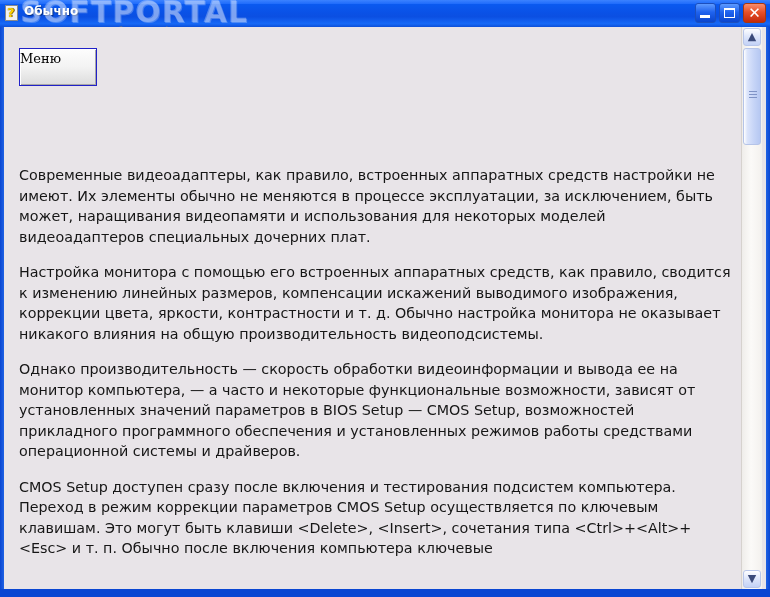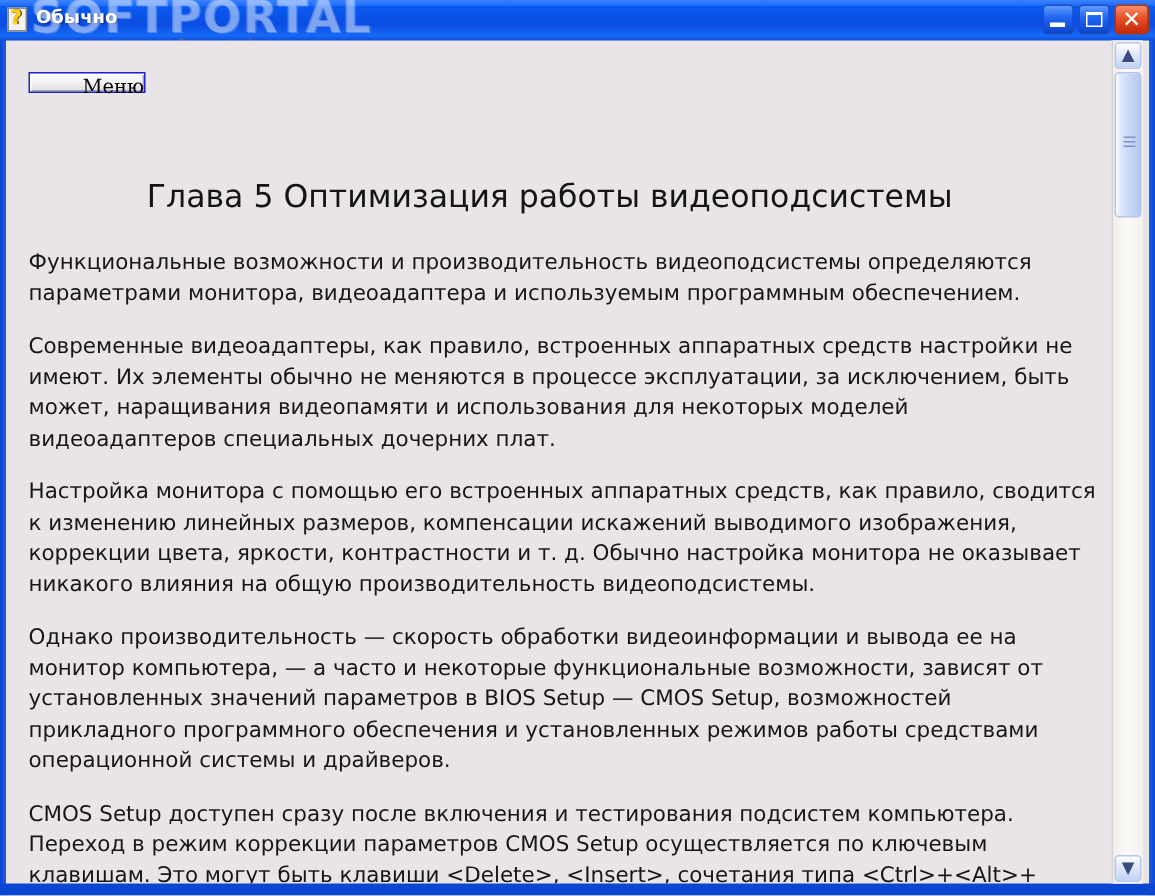--- a/index.html
+++ b/index.html
@@ -161,29 +161,29 @@
     width: 762px;
     height: 562px;
     background: #e8e4e8;
     overflow: hidden;
   }
 
   
   #menu-button {
     position: absolute;
     left: 15px; top: 21px;
-    width: 78px; height: 14px;
+    width: 78px; height: 38px;
     background: linear-gradient(to bottom, #fdfdfd 0%, #f3f3f3 50%, #dcdcdc 100%);
     border: 1px solid #2121c8;
     box-shadow: inset 1px 1px 0 #ffffff, inset -1px -1px 0 #a7a7a7;
     box-sizing: border-box;
     font-family: "DejaVu Serif", serif;
     font-size: 13px;
     color: #000000;
-    text-align: right;
+    text-align: left;
     line-height: 20px;
     cursor: pointer;
     user-select: none;
   }
 
   
   #doc {
     position: absolute;
     left: 0; top: 0;
     width: 737px;
@@ -306,23 +306,21 @@
 
   <div id="frame-left"></div>
   <div id="frame-right"></div>
   <div id="frame-bottom"></div>
 
   <div id="client">
 
     <div id="menu-button">Меню</div>
 
     <div id="doc">
-      <div id="doc-heading">Глава 5 Оптимизация работы видеоподсистемы</div>
       <div id="paragraphs">
-          <p class="para">Функциональные возможности и производительность видеоподсистемы определяются параметрами монитора, видеоадаптера и используемым программным обеспечением.</p>
           <p class="para">Современные видеоадаптеры, как правило, встроенных аппаратных средств настройки не имеют. Их элементы обычно не меняются в процессе эксплуатации, за исключением, быть может, наращивания видеопамяти и использования для некоторых моделей видеоадаптеров специальных дочерних плат.</p>
           <p class="para">Настройка монитора с помощью его встроенных аппаратных средств, как правило, сводится к изменению линейных размеров, компенсации искажений выводимого изображения, коррекции цвета, яркости, контрастности и т. д. Обычно настройка монитора не оказывает никакого влияния на общую производительность видеоподсистемы.</p>
           <p class="para">Однако производительность — скорость обработки видеоинформации и вывода ее на монитор компьютера, — а часто и некоторые функциональные возможности, зависят от установленных значений параметров в BIOS Setup — CMOS Setup, возможностей прикладного программного обеспечения и установленных режимов работы средствами операционной системы и драйверов.</p>
           <p class="para">CMOS Setup доступен сразу после включения и тестирования подсистем компьютера. Переход в режим коррекции параметров CMOS Setup осуществляется по ключевым клавишам. Это могут быть клавиши &lt;Delete&gt;, &lt;Insert&gt;, сочетания типа &lt;Ctrl&gt;+&lt;Alt&gt;+&lt;Esc&gt; и т. п. Обычно после включения компьютера ключевые</p>
         </div>
     </div>
 
   </div>
 
   <div id="scrollbar">

